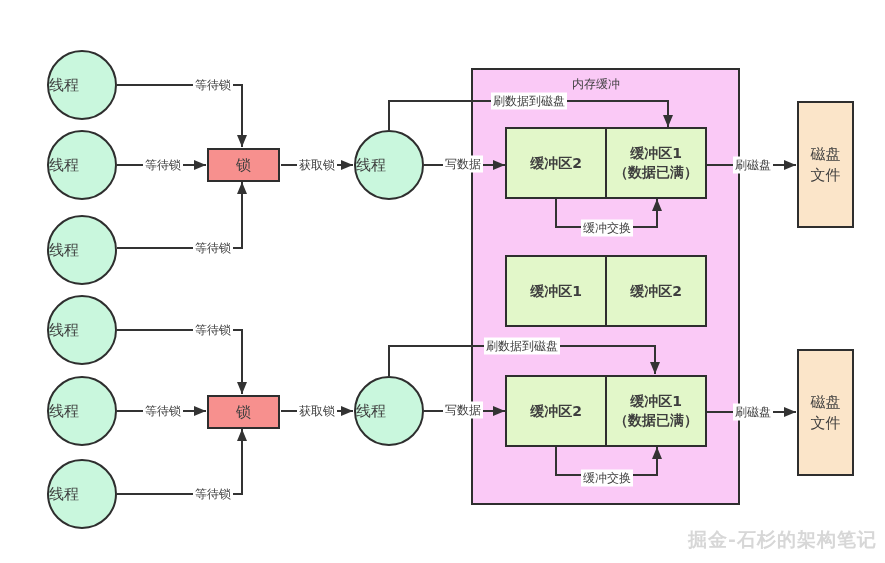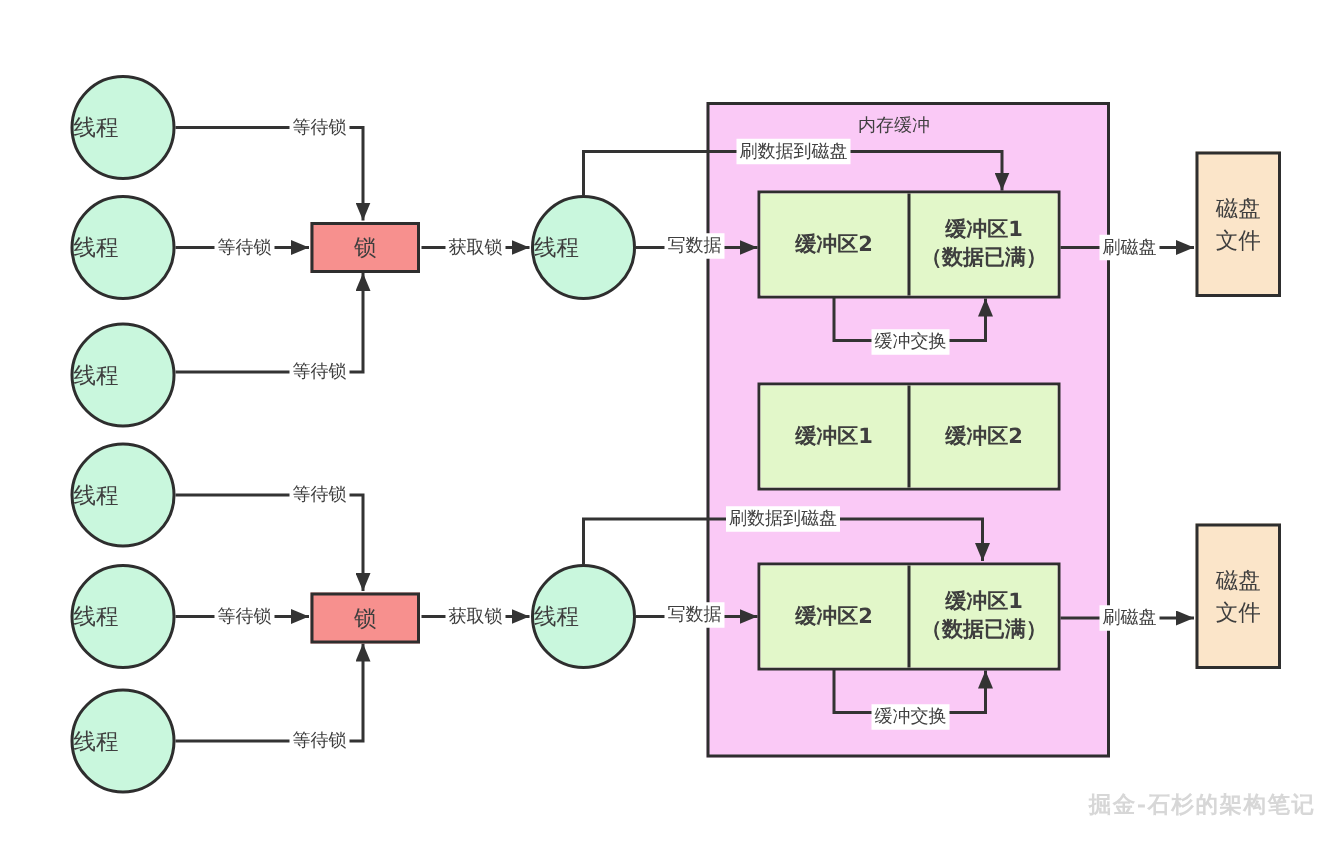--- a/index.html
+++ b/index.html
@@ -32,35 +32,35 @@
     position:absolute; display:flex; border:2px solid #2e2e2e;
     box-sizing:border-box; z-index:3;font-weight:bold;
   }
   .bufcell {
     flex:1; background:var(--buffer-fill,#e2f7c9);
     display:flex; flex-direction:column; align-items:center; justify-content:center;
     font-size:14px; line-height:19px; text-align:center;
   }
   .bufcell + .bufcell { border-left:2px solid #2e2e2e; }
   .disk {
-    position:absolute; width:57px; height:97px;
+    position:absolute; width:57px; height:127px;
     background:var(--disk-fill,#fbe5c9); border:2px solid #2e2e2e;
     box-sizing:border-box; display:flex; flex-direction:column;
     align-items:center; justify-content:center; font-size:15px; line-height:21px; z-index:3;
   }
   .lbl {
     position:absolute; transform:translate(-50%,-50%);
     background:#fff; padding:0 2px; font-size:12px; white-space:nowrap;
     line-height:17px; z-index:4;
   }
   .lbl.on-pink { background:transparent; z-index:3; }
   .watermark {
     position:absolute; right:8px; top:527px; z-index:5;
     font-family:"DejaVu Serif","Liberation Serif",serif; font-weight:bold;
-    font-size:15px; letter-spacing:1px; color:var(--watermark,#d7d7d7);
+    font-size:19px; letter-spacing:1px; color:var(--watermark,#d7d7d7);
   }
 </style>
 </head>
 <body>
 
 <div id="canvas">
 
   <div class="memregion"></div>
   <div class="lbl on-pink" style="left:596px; top:84px;">内存缓冲</div>
 

